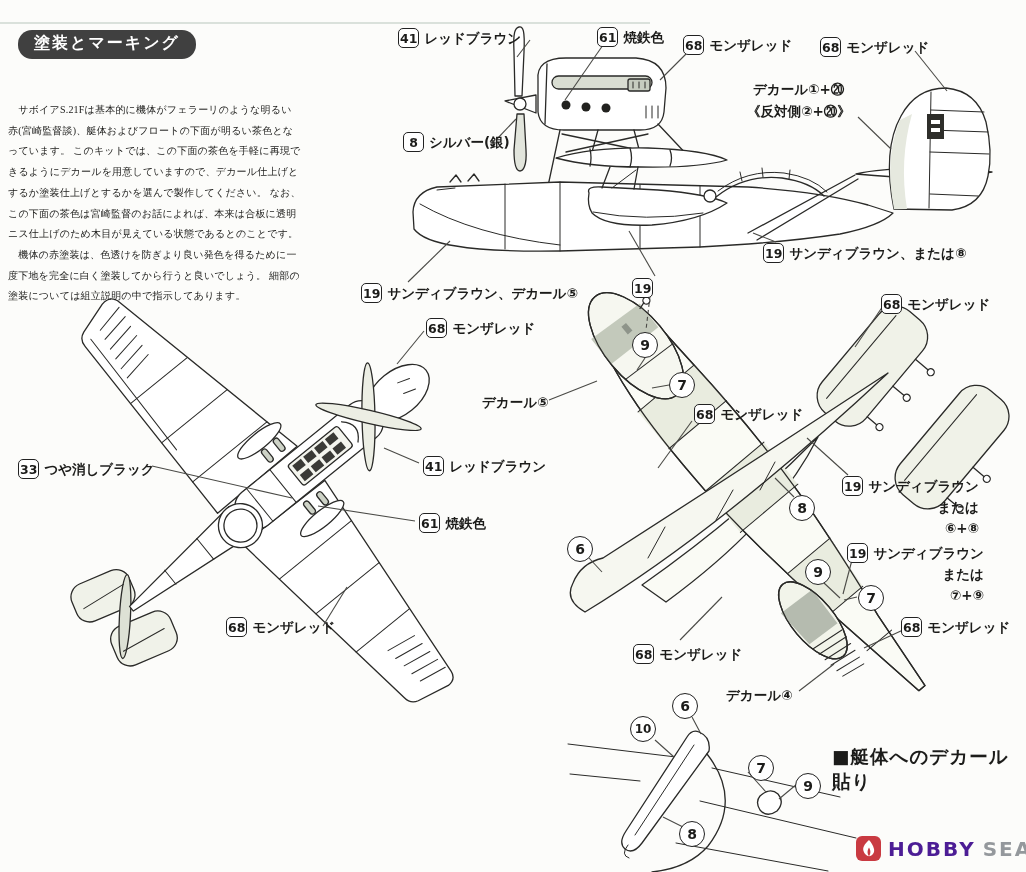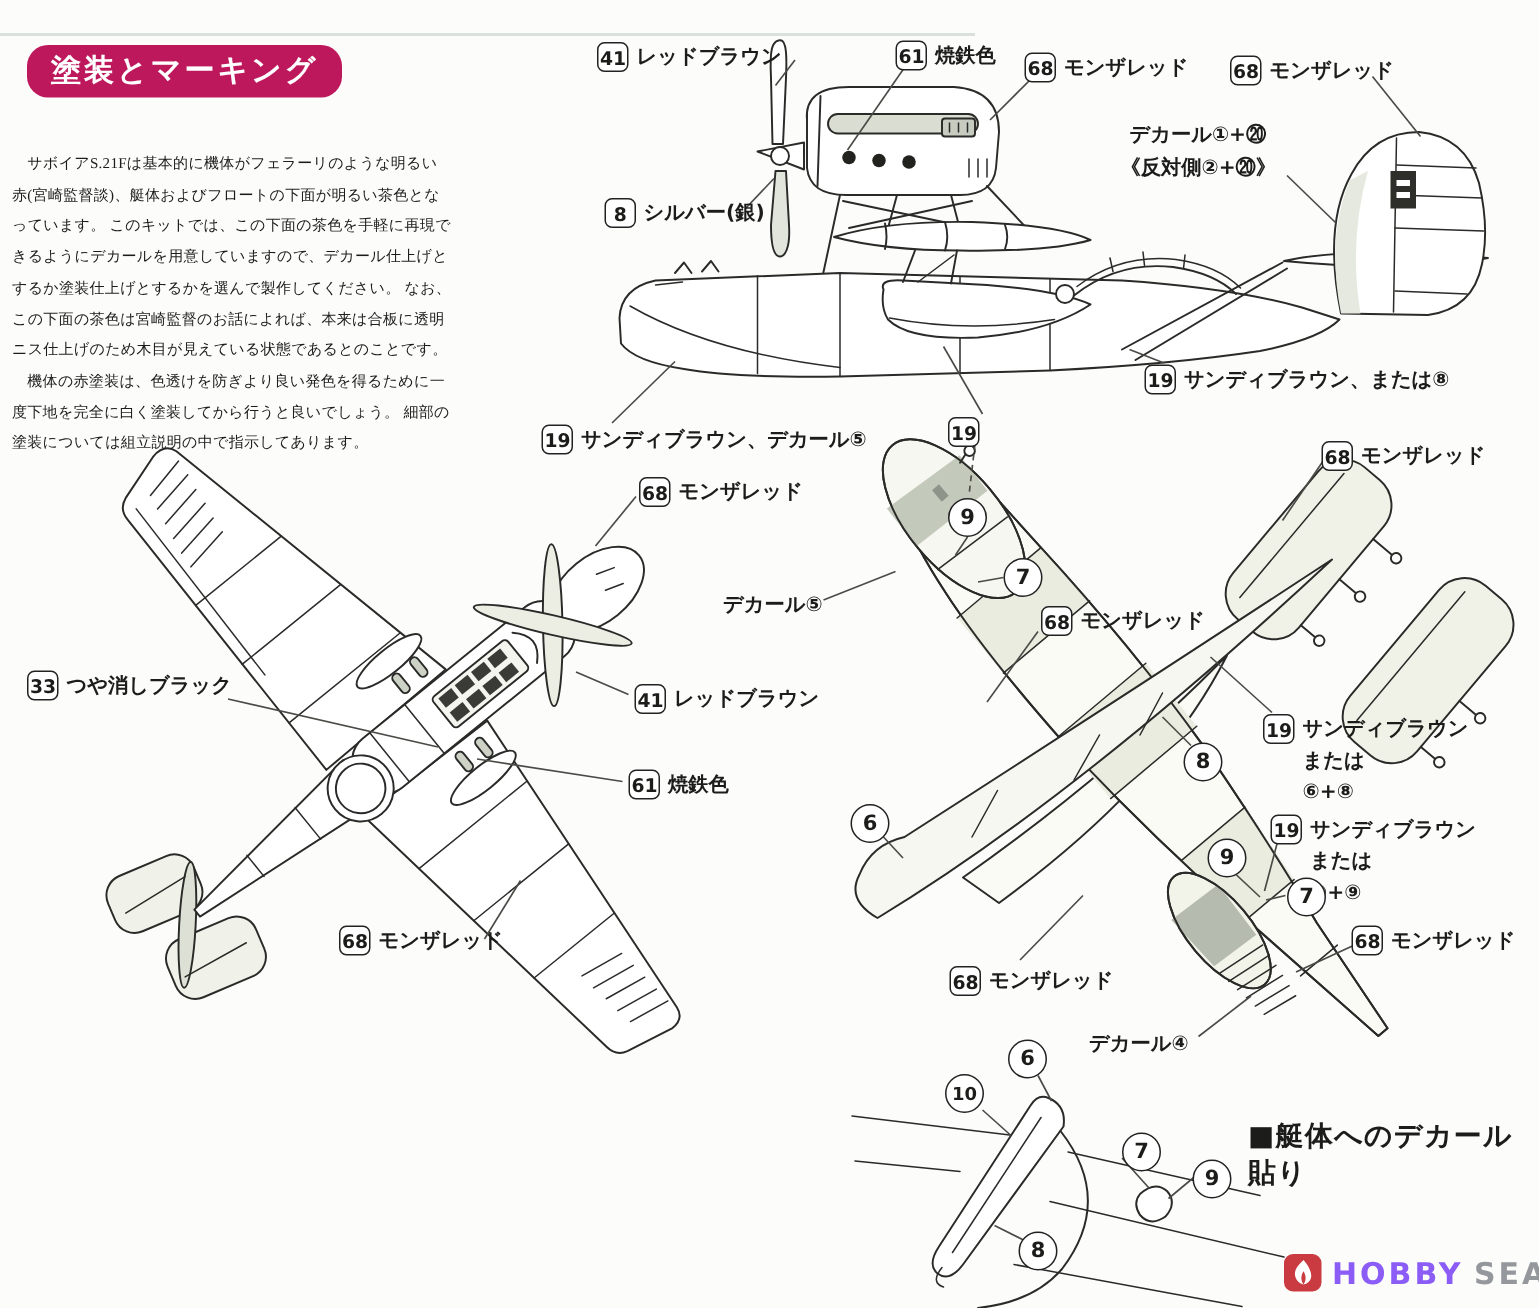--- a/index.html
+++ b/index.html
@@ -1,41 +1,41 @@
 <!DOCTYPE html>
 <html><head>
 <meta charset="utf-8">
 <style>
   html,body{margin:0;padding:0;background:#ffffff;}
   .page{position:relative;width:1026px;height:872px;background:#fcfcfa;overflow:hidden;
         font-family:"DejaVu Sans","Liberation Sans",sans-serif;color:#1c1c1a;}
   .scanline{position:absolute;left:0;top:22px;width:650px;height:2px;background:rgba(130,155,140,.28);}
-  .title-box{position:absolute;left:18px;top:30px;background:#be185d;color:#fff;border-radius:14px;
-             padding:3px 16px 5px 16px;font-size:20px;font-weight:bold;letter-spacing:2px;}
+  .title-box{position:absolute;left:18px;top:30px;background:#404040;color:#fff;border-radius:14px;
+             padding:3px 16px 5px 16px;font-size:16px;font-weight:bold;letter-spacing:2px;}
   .section-heading{position:absolute;left:13px;top:70px;font-size:18.5px;font-weight:bold;letter-spacing:.5px;}
   .body-text{position:absolute;left:8px;top:100px;font-size:10px;line-height:20.7px;
              white-space:pre;letter-spacing:.2px;font-family:Liberation Serif, serif;}
   svg.art{position:absolute;left:0;top:0;}
   .callout{position:absolute;display:flex;align-items:flex-start;gap:5px;font-size:13.5px;
            font-weight:600;white-space:nowrap;}
   .code-box{display:inline-flex;justify-content:center;align-items:center;min-width:21px;height:20px;
             border:1.7px solid #222;border-radius:5px;font-size:12.5px;font-weight:bold;
             padding:0 1px;background:#fff;box-sizing:border-box;flex:0 0 auto;}
   .callout .txt{line-height:20px;}
-  .callout.multi .txt{white-space:pre-line;text-align:left;line-height:21px;}
+  .callout.multi .txt{white-space:pre-line;text-align:right;line-height:21px;}
   .circ{position:absolute;width:26px;height:26px;border:1.6px solid #222;border-radius:50%;
         background:#fff;display:flex;align-items:center;justify-content:center;
         font-size:14px;font-weight:bold;box-sizing:border-box;}
   .circ.wide{font-size:12px;}
   .plain-label{position:absolute;font-size:13.5px;font-weight:600;white-space:nowrap;}
   .hull-heading{position:absolute;left:804px;top:744px;font-size:18.5px;font-weight:bold;letter-spacing:1px;margin-left:28px;}
   .watermark{position:absolute;left:856px;top:836px;display:flex;align-items:center;gap:7px;}
   .wm-icon{width:25px;height:25px;border-radius:6px;background:#c93a41;position:relative;flex:0 0 auto;}
   .wm-icon svg{position:absolute;left:0;top:0;}
-  .wm-a{font-size:20px;font-weight:bold;color:#8b5cf6;letter-spacing:2px;}
+  .wm-a{font-size:20px;font-weight:bold;color:#4c1d95;letter-spacing:2px;}
   .wm-b{font-size:20px;font-weight:bold;color:#94989c;letter-spacing:2px;}
 </style>
 </head>
 <body>
 
 <div class="page">
 
   <div class="scanline"></div>
 
   <svg class="art" width="1026" height="872" viewBox="0 0 1026 872">
@@ -341,21 +341,21 @@
         <span class="code-box">19</span>
         <span class="txt">サンディブラウン、デカール⑤</span>
       </div>
       <div class="callout" style="left: 632px; top: 278px;">
         <span class="code-box">19</span>
       </div>
       <div class="callout" style="left: 426px; top: 318px;">
         <span class="code-box">68</span>
         <span class="txt">モンザレッド</span>
       </div>
-      <div class="callout" style="left: 18px; top: 447px;">
+      <div class="callout" style="left: 18px; top: 459px;">
         <span class="code-box">33</span>
         <span class="txt">つや消しブラック</span>
       </div>
       <div class="callout" style="left: 423px; top: 456px;">
         <span class="code-box">41</span>
         <span class="txt">レッドブラウン</span>
       </div>
       <div class="callout" style="left: 419px; top: 513px;">
         <span class="code-box">61</span>
         <span class="txt">焼鉄色</span>

